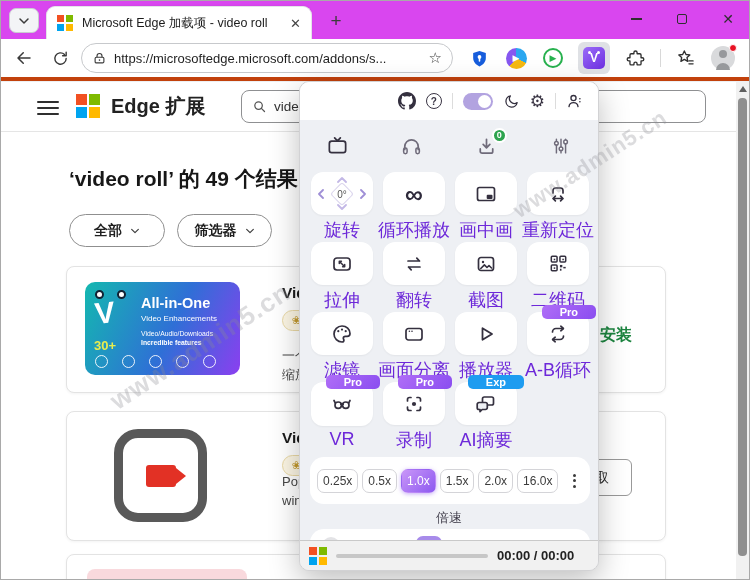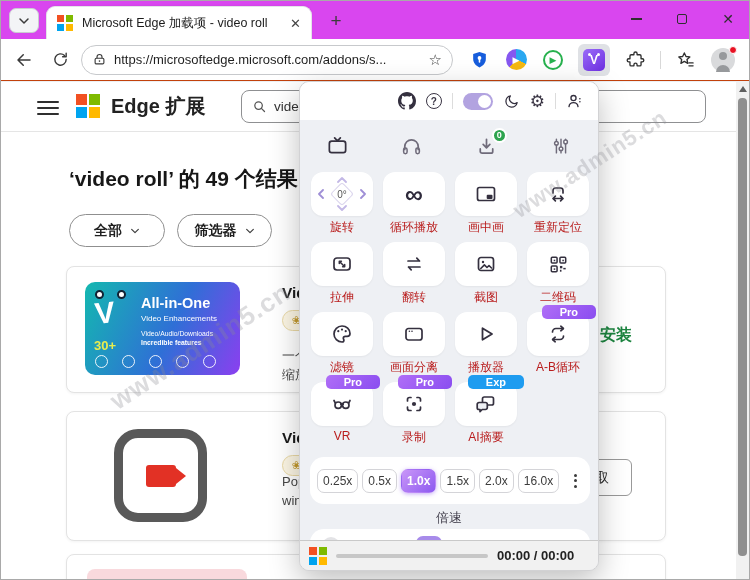--- a/index.html
+++ b/index.html
@@ -19,21 +19,21 @@
   .tab-title{font-size:12.5px;color:#1b1b1b;margin-left:9px;white-space:nowrap;overflow:hidden;flex:1;}
   .tab-close{font-size:13px;color:#454545;margin-left:6px;flex:none;cursor:default;}
   .newtab-btn{position:absolute;left:322px;top:8px;width:26px;height:24px;display:flex;align-items:center;justify-content:center;font-size:19px;color:#3c3c3c;}
   .wc{position:absolute;top:0;height:36px;width:46px;display:flex;align-items:center;justify-content:center;color:#2f2f2f;}
   .wc-min{right:92px}.wc-max{right:46px}.wc-close{right:0}
   .wc-min i{display:block;width:11px;height:1.5px;background:#2f2f2f;}
   .wc-max i{display:block;width:10px;height:10px;border:1.5px solid #2f2f2f;border-radius:2px;}
   .wc-close span{font-size:14px;}
 
   
-  .toolbar{position:absolute;left:0;top:38px;width:750px;height:42px;background:#fff;border-bottom:1px solid #c2410c;display:flex;align-items:center;}
+  .toolbar{position:absolute;left:0;top:38px;width:750px;height:42px;background:#fff;border-bottom:4px solid #c2410c;display:flex;align-items:center;}
   .nav-ico{width:30px;height:30px;display:flex;align-items:center;justify-content:center;flex:none;}
   .addr{height:30px;width:372px;border:1px solid #c7c9cc;border-radius:15px;display:flex;align-items:center;padding:0 10px;margin-left:6px;background:#fff;flex:none;}
   .addr-url{font-size:13px;color:#1f1f1f;margin-left:7px;flex:1;white-space:nowrap;overflow:hidden;}
   .addr-star{font-size:15px;color:#3c3c3c;margin-left:6px;}
   .ext-row{display:flex;align-items:center;margin-left:14px;gap:13px;}
   .ext-ico{width:24px;height:24px;display:flex;align-items:center;justify-content:center;position:relative;}
   .vroll-bg{background:#dfe1e5;border-radius:6px;width:32px;height:32px;}
   .vroll{width:22px;height:22px;border-radius:5px;background:linear-gradient(140deg,#9a6cf8,#6d2fe0);color:#fff;font-weight:bold;font-size:12px;display:flex;align-items:center;justify-content:center;position:relative;}
   .vroll i{position:absolute;top:4px;width:3px;height:3px;border-radius:50%;background:#fff;}
   .vroll i.l{left:5px}.vroll i.r{right:5px}
@@ -100,32 +100,32 @@
   .toggle{width:30px;height:17px;border-radius:9px;background:#b2a3e0;position:relative;}
   .toggle i{position:absolute;right:2px;top:2px;width:13px;height:13px;border-radius:50%;background:#fff;}
   .gear{font-size:17px;color:#3a3544;line-height:1;}
   .pp-tabs{position:absolute;left:0;top:42px;width:100%;height:44px;display:flex;}
   .pp-tab{flex:1;display:flex;align-items:center;justify-content:center;position:relative;}
   .pp-underline{position:absolute;left:16px;top:82px;width:42px;height:4px;border-radius:2px;background:#a291d8;}
   .dl-badge{position:absolute;top:-7px;right:-9px;min-width:15px;height:15px;border-radius:8px;background:#2ea44f;border:2px solid #fff;color:#fff;font-size:9px;font-weight:bold;display:flex;align-items:center;justify-content:center;padding:0 2px;}
   .grid{position:absolute;left:6px;top:90px;width:288px;display:grid;grid-template-columns:repeat(4,72px);grid-auto-rows:70px;}
   .cell{display:flex;flex-direction:column;align-items:center;}
   .fbtn{width:62px;height:44px;background:#fff;border-radius:12px;display:flex;align-items:center;justify-content:center;position:relative;box-shadow:0 1px 2px rgba(0,0,0,.05);}
-  .flabel{margin-top:3px;font-size:12px;color:#b91c1c;white-space:nowrap;}
+  .flabel{margin-top:3px;font-size:18px;color:#6d28d9;white-space:nowrap;}
   .inf{font-size:25px;font-weight:bold;color:#2e2a3b;line-height:0;}
   .probadge{position:absolute;top:-7px;right:-7px;padding:1px 18px;border-radius:5px;font-size:11px;font-weight:bold;color:#fff;background:linear-gradient(135deg,#b06ef7,#8a4df0);}
   .expbadge{background:#1e9cf0;}
   .rot{position:relative;width:62px;height:44px;}
   .rot .deg{position:absolute;left:50%;top:50%;transform:translate(-50%,-50%);font-size:10px;color:#555;z-index:2;}
   .rot .diamond{position:absolute;left:50%;top:50%;width:17px;height:17px;transform:translate(-50%,-50%) rotate(45deg);border:1px solid #d9d3ec;border-radius:3px;background:#fff;}
   .chev{position:absolute;width:10px;height:10px;}
   .chev svg{width:10px;height:10px;}
   .speedbar{position:absolute;left:10px;top:375px;width:280px;height:47px;background:#fff;border-radius:14px;display:flex;align-items:center;padding:0 7px;gap:4px;}
   .spd{border:1px solid #d4d4d8;border-radius:7px;background:#fff;font-size:12px;color:#3c3c3c;padding:4px 5px;white-space:nowrap;}
-  .spd.sel{background:linear-gradient(135deg,#c globals,#8f5cf1);background:linear-gradient(135deg,#c996f8,#8d59f0);border-color:transparent;color:#fff;font-weight:bold;box-shadow:0 1px 4px rgba(141,89,240,.5);}
+  .spd.sel{background:linear-gradient(135deg,#c globals,#8f5cf1);background:linear-gradient(135deg,#c996f8,#8d59f0);border-color:transparent;color:#fff;font-weight:normal;box-shadow:0 1px 4px rgba(141,89,240,.5);}
   .spd-dots{margin-left:5px;display:flex;flex-direction:column;gap:2.5px;align-items:center;padding:2px 6px;}
   .spd-dots i{width:3px;height:3px;border-radius:50%;background:#3b3b3b;}
   .speed-label{position:absolute;left:0;top:427px;width:100%;text-align:center;font-size:13px;color:#3f3c49;}
   .partrow{position:absolute;left:10px;top:447px;width:280px;height:40px;background:#fff;border-radius:14px;}
   .partrow .gray-c{position:absolute;left:12px;top:8px;width:18px;height:18px;border-radius:50%;background:#e3e3e6;}
   .partrow .purple-b{position:absolute;left:106px;top:7px;width:26px;height:14px;border-radius:8px;background:#a78bea;}
   .pp-bottom{position:absolute;left:0;bottom:0;width:100%;height:30px;background:#f1f1f1;border-top:1px solid #c9c9c9;display:flex;align-items:center;padding:0 8px 0 9px;}
   .pp-bottom .ms-logo{width:18px;height:18px;flex:none;}
   .track{flex:none;width:152px;height:4px;border-radius:2px;background:#c7c7c7;margin-left:9px;}
   .pp-time{font-size:13px;font-weight:bold;color:#222;margin-left:9px;white-space:nowrap;}

